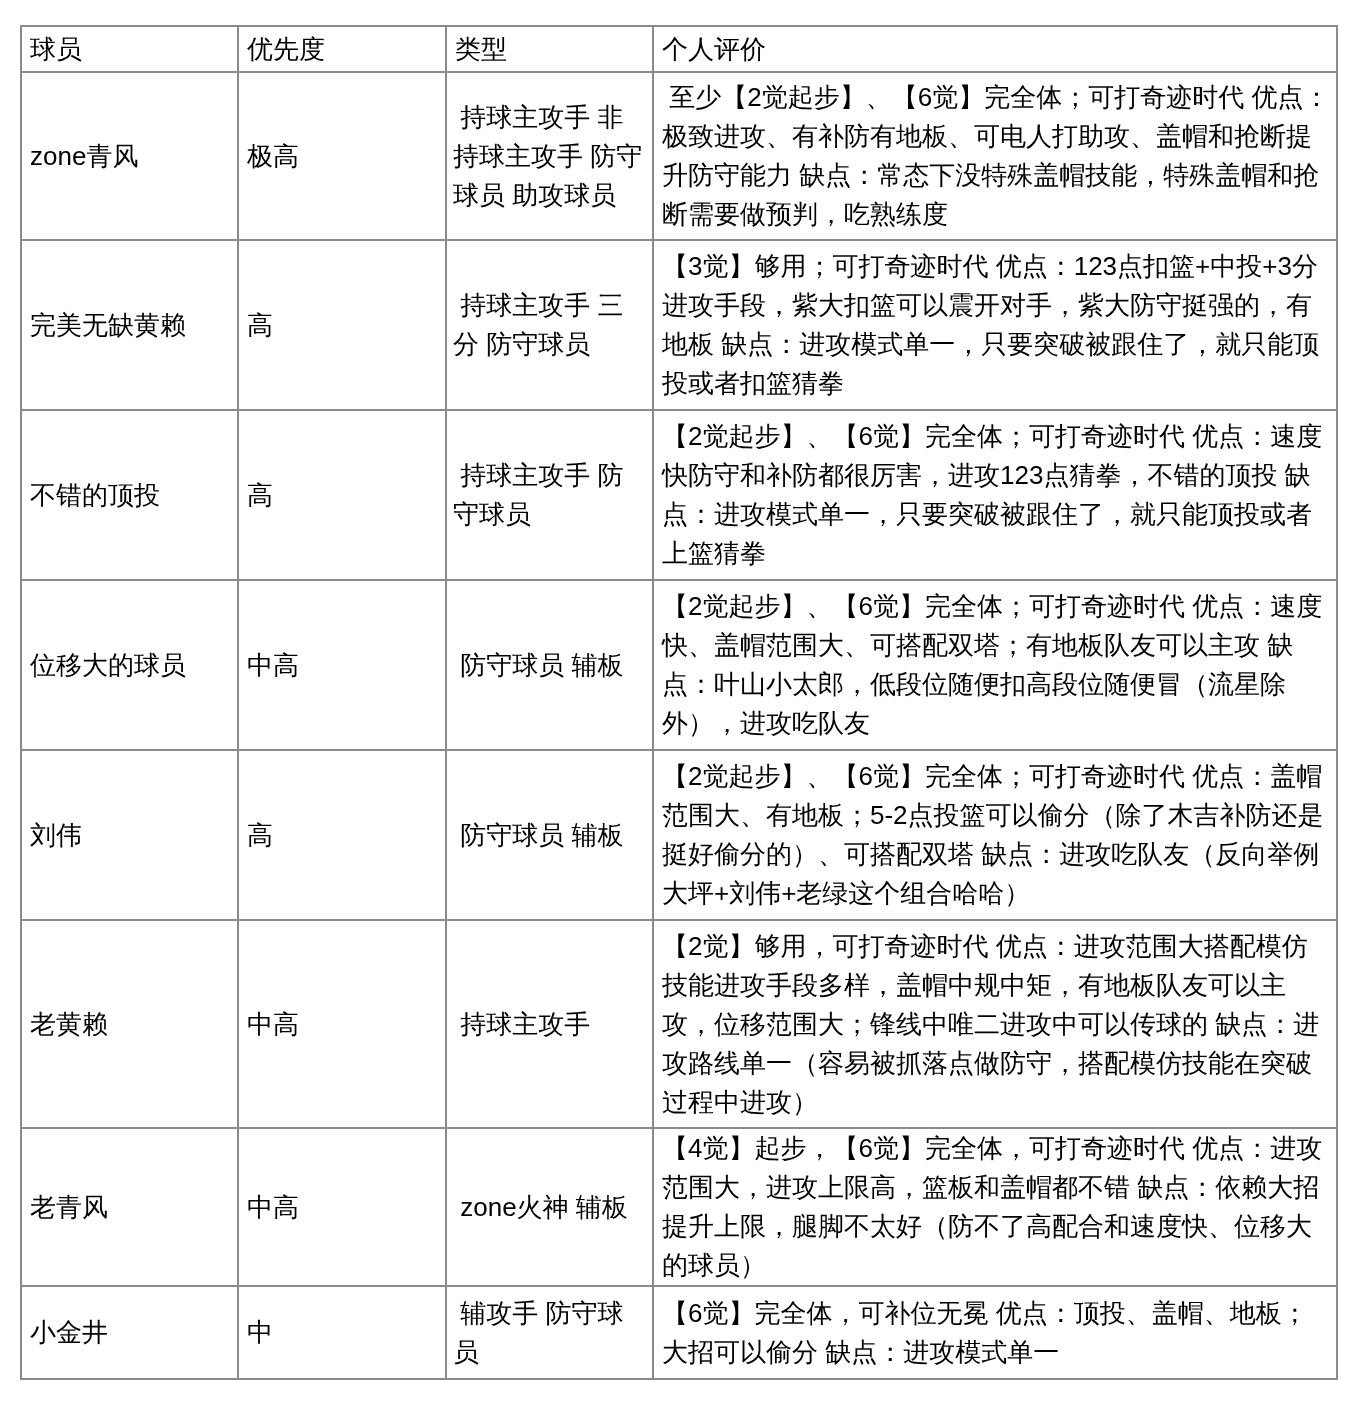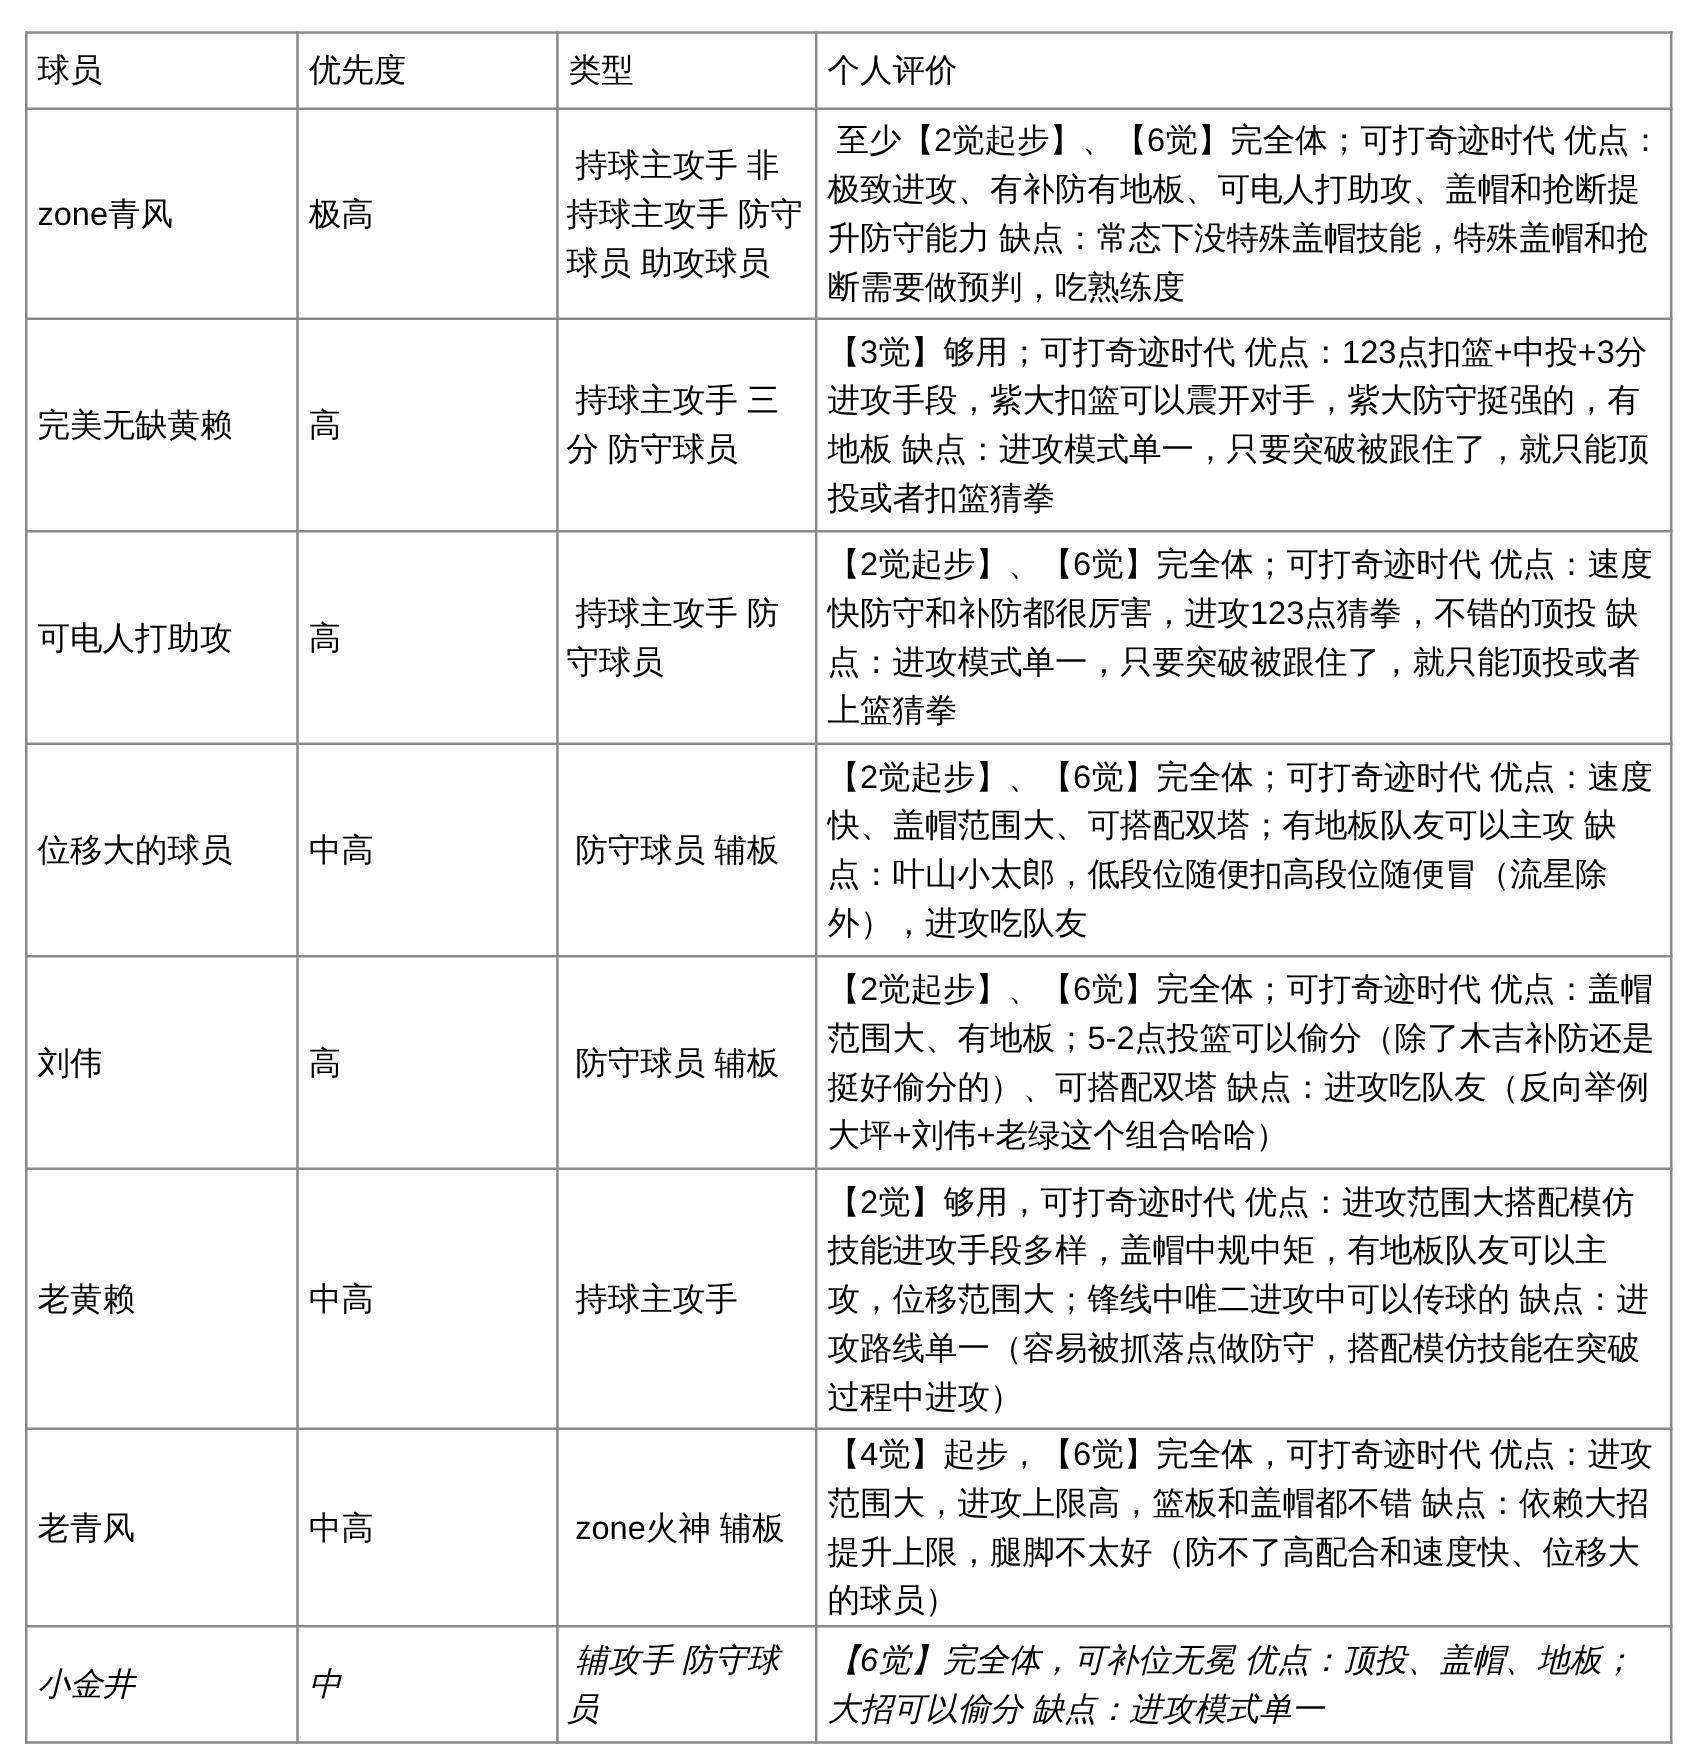--- a/index.html
+++ b/index.html
@@ -25,29 +25,29 @@
     text-align: left;
     font-size: 26px;
     line-height: 39px;
     font-weight: normal;
     color: #000000;
     padding: 0 8px;
     white-space: pre-wrap;
     word-break: normal;
     overflow: hidden;
   }
-  thead tr { height: 61px; border-radius: 20px; }
+  thead tr { height: 46px; border-radius: 20px; }
   tbody tr:nth-child(1) { height: 168px; }
   tbody tr:nth-child(2),
   tbody tr:nth-child(3),
   tbody tr:nth-child(4),
   tbody tr:nth-child(5) { height: 170px; }
   tbody tr:nth-child(6) { height: 208px; }
   tbody tr:nth-child(7) { height: 157px; }
-  tbody tr:nth-child(8) { height: 93px; font-style: italic; }
+  tbody tr:nth-child(8) { height: 93px; }
   td.col-type { padding: 0 6px; border-radius: 26px; }
   td.col-eval { padding: 0 6px 0 8px; }
 </style>
 </head>
 <body>
 
 <div class="page">
   <table class="doc-table">
     <colgroup>
       <col style="width:217px">
@@ -70,21 +70,21 @@
           <td class="col-type"> 持球主攻手 非持球主攻手 防守球员 助攻球员</td>
           <td class="col-eval"> 至少【2觉起步】、【6觉】完全体；可打奇迹时代 优点：极致进攻、有补防有地板、可电人打助攻、盖帽和抢断提升防守能力 缺点：常态下没特殊盖帽技能，特殊盖帽和抢断需要做预判，吃熟练度</td>
         </tr>
         <tr>
           <td class="col-player">完美无缺黄赖</td>
           <td class="col-priority">高</td>
           <td class="col-type"> 持球主攻手 三分 防守球员</td>
           <td class="col-eval">【3觉】够用；可打奇迹时代 优点：123点扣篮+中投+3分进攻手段，紫大扣篮可以震开对手，紫大防守挺强的，有地板 缺点：进攻模式单一，只要突破被跟住了，就只能顶投或者扣篮猜拳</td>
         </tr>
         <tr>
-          <td class="col-player">可电人打助攻</td>
+          <td class="col-player">不错的顶投</td>
           <td class="col-priority">高</td>
           <td class="col-type"> 持球主攻手 防守球员</td>
           <td class="col-eval">【2觉起步】、【6觉】完全体；可打奇迹时代 优点：速度快防守和补防都很厉害，进攻123点猜拳，不错的顶投 缺点：进攻模式单一，只要突破被跟住了，就只能顶投或者上篮猜拳</td>
         </tr>
         <tr>
           <td class="col-player">位移大的球员</td>
           <td class="col-priority">中高</td>
           <td class="col-type"> 防守球员 辅板</td>
           <td class="col-eval">【2觉起步】、【6觉】完全体；可打奇迹时代 优点：速度快、盖帽范围大、可搭配双塔；有地板队友可以主攻 缺点：叶山小太郎，低段位随便扣高段位随便冒（流星除外），进攻吃队友</td>
         </tr>

